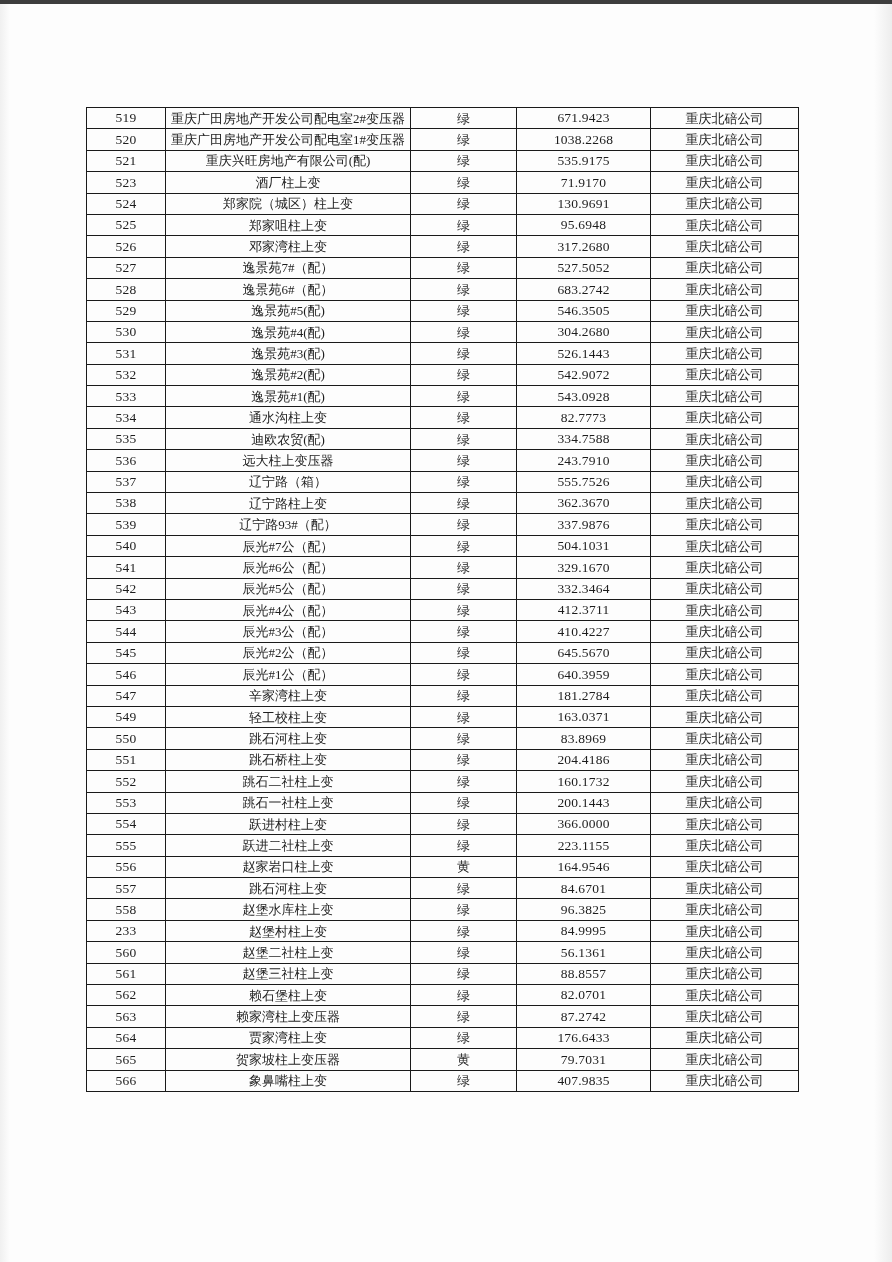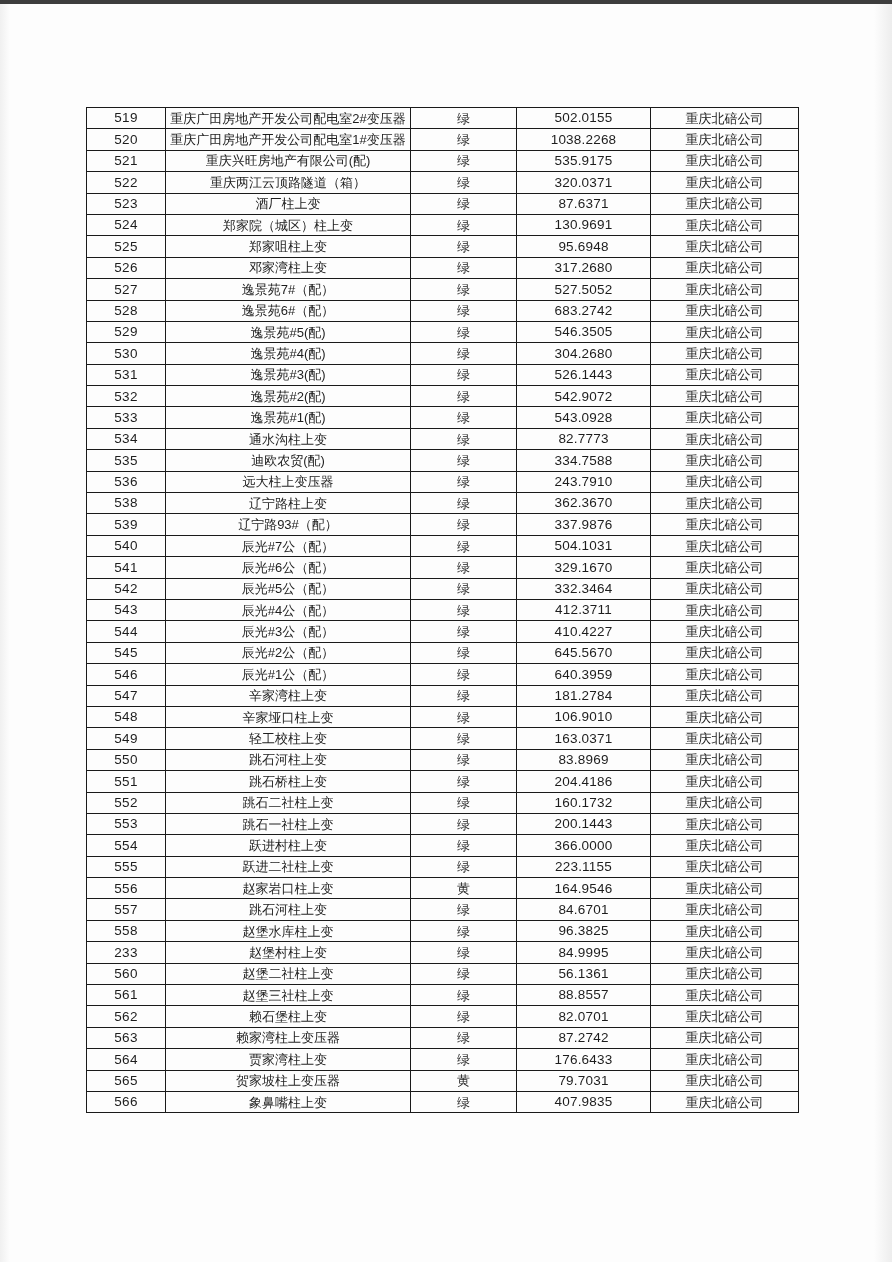--- a/index.html
+++ b/index.html
@@ -28,20 +28,21 @@
     height: 4px;
     background: var(--topbar, #3d3d3d);
   }
   table.grid {
     position: absolute;
     left: 86px;
     top: 107px;
     width: 712px;
     border-collapse: collapse;
     table-layout: fixed;
+    font-family: Liberation Serif, serif;
   }
   .grid td {
     border: 1px solid var(--gridline, #1a1a1a);
     height: 20.4px;
     padding: 0 1px;
     text-align: center;
     vertical-align: middle;
     font-size: 13px;
     color: var(--ink, #1d1d1d);
     white-space: nowrap;
@@ -77,49 +78,42 @@
       <col class="w-name">
       <col class="w-status">
       <col class="w-value">
       <col class="w-company">
     </colgroup>
     <tbody>
         <tr>
           <td class="c-no">519</td>
           <td class="c-name">重庆广田房地产开发公司配电室2#变压器</td>
           <td class="c-status">绿</td>
-          <td class="c-value">502.0155</td>
+          <td class="c-value">671.9423</td>
           <td class="c-company">重庆北碚公司</td>
         </tr>
         <tr>
           <td class="c-no">520</td>
           <td class="c-name">重庆广田房地产开发公司配电室1#变压器</td>
           <td class="c-status">绿</td>
           <td class="c-value">1038.2268</td>
           <td class="c-company">重庆北碚公司</td>
         </tr>
         <tr>
           <td class="c-no">521</td>
           <td class="c-name">重庆兴旺房地产有限公司(配)</td>
           <td class="c-status">绿</td>
           <td class="c-value">535.9175</td>
           <td class="c-company">重庆北碚公司</td>
         </tr>
         <tr>
-          <td class="c-no">522</td>
-          <td class="c-name">重庆两江云顶路隧道（箱）</td>
-          <td class="c-status">绿</td>
-          <td class="c-value">320.0371</td>
-          <td class="c-company">重庆北碚公司</td>
-        </tr>
-        <tr>
           <td class="c-no">523</td>
           <td class="c-name">酒厂柱上变</td>
           <td class="c-status">绿</td>
-          <td class="c-value">87.6371</td>
+          <td class="c-value">71.9170</td>
           <td class="c-company">重庆北碚公司</td>
         </tr>
         <tr>
           <td class="c-no">524</td>
           <td class="c-name">郑家院（城区）柱上变</td>
           <td class="c-status">绿</td>
           <td class="c-value">130.9691</td>
           <td class="c-company">重庆北碚公司</td>
         </tr>
         <tr>
@@ -200,20 +194,27 @@
           <td class="c-company">重庆北碚公司</td>
         </tr>
         <tr>
           <td class="c-no">536</td>
           <td class="c-name">远大柱上变压器</td>
           <td class="c-status">绿</td>
           <td class="c-value">243.7910</td>
           <td class="c-company">重庆北碚公司</td>
         </tr>
         <tr>
+          <td class="c-no">537</td>
+          <td class="c-name">辽宁路（箱）</td>
+          <td class="c-status">绿</td>
+          <td class="c-value">555.7526</td>
+          <td class="c-company">重庆北碚公司</td>
+        </tr>
+        <tr>
           <td class="c-no">538</td>
           <td class="c-name">辽宁路柱上变</td>
           <td class="c-status">绿</td>
           <td class="c-value">362.3670</td>
           <td class="c-company">重庆北碚公司</td>
         </tr>
         <tr>
           <td class="c-no">539</td>
           <td class="c-name">辽宁路93#（配）</td>
           <td class="c-status">绿</td>
@@ -267,27 +268,20 @@
           <td class="c-name">辰光#1公（配）</td>
           <td class="c-status">绿</td>
           <td class="c-value">640.3959</td>
           <td class="c-company">重庆北碚公司</td>
         </tr>
         <tr>
           <td class="c-no">547</td>
           <td class="c-name">辛家湾柱上变</td>
           <td class="c-status">绿</td>
           <td class="c-value">181.2784</td>
-          <td class="c-company">重庆北碚公司</td>
-        </tr>
-        <tr>
-          <td class="c-no">548</td>
-          <td class="c-name">辛家垭口柱上变</td>
-          <td class="c-status">绿</td>
-          <td class="c-value">106.9010</td>
           <td class="c-company">重庆北碚公司</td>
         </tr>
         <tr>
           <td class="c-no">549</td>
           <td class="c-name">轻工校柱上变</td>
           <td class="c-status">绿</td>
           <td class="c-value">163.0371</td>
           <td class="c-company">重庆北碚公司</td>
         </tr>
         <tr>

